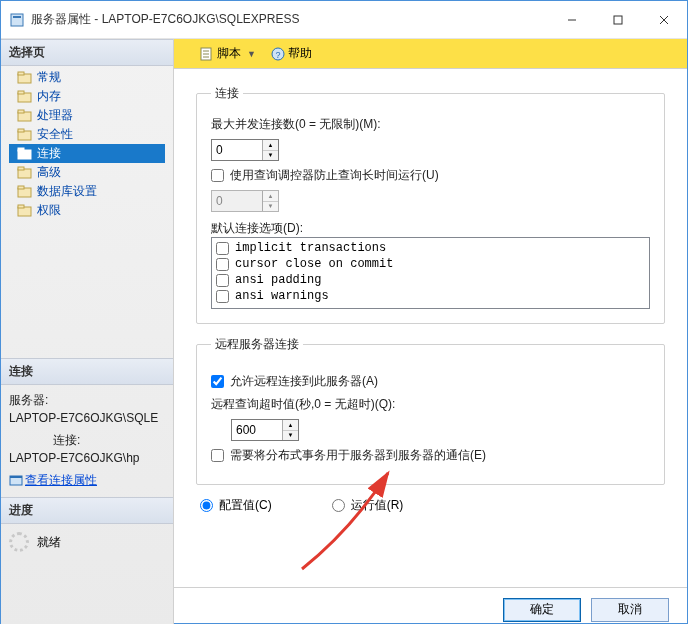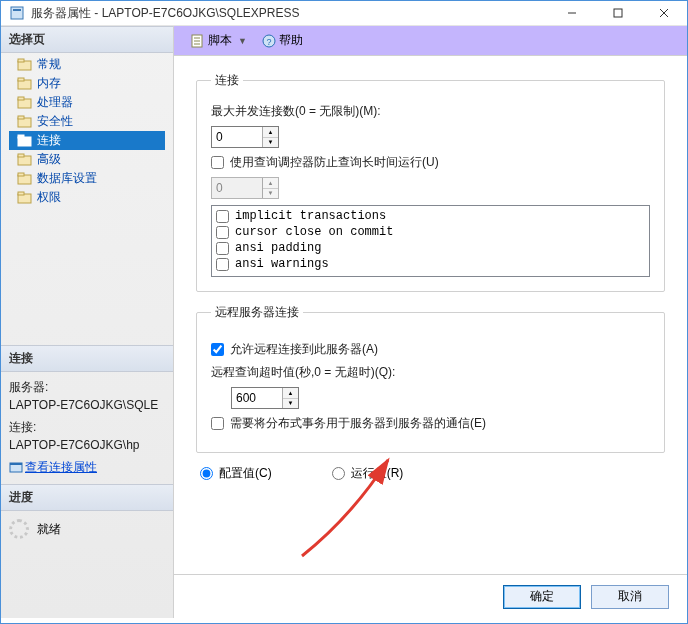--- a/index.html
+++ b/index.html
@@ -1,35 +1,35 @@
 <!DOCTYPE html>
 <html><head>
 <meta charset="utf-8">
 <style>
   * { box-sizing: border-box; }
   body { margin: 0; font-family: "Microsoft YaHei", SimSun, sans-serif; font-size: 12px; background: #fff; }
   .window { width: 688px; height: 624px; border: 1px solid #4a90d9; position: relative; background: #fff; }
-  .titlebar { height: 25px; background: #fff; display: flex; align-items: center; padding: 0 0 0 8px; border-bottom: 1px solid #e5e5e5; }
+  .titlebar { height: 38px; background: #fff; display: flex; align-items: center; padding: 0 0 0 8px; border-bottom: 1px solid #e5e5e5; }
   .titlebar .icon { width: 16px; height: 16px; margin-right: 6px; }
   .titlebar .title { flex: 1; color: #333; }
   .titlebar .winbtn { width: 46px; height: 30px; display: flex; align-items: center; justify-content: center; color: #333; }
   .body { display: flex; height: calc(100% - 30px); }
   .left { width: 173px; background: linear-gradient(#f2f2f2,#eaeaea); border-right: 1px solid #d0d0d0; display: flex; flex-direction: column; }
   .section-h { background: linear-gradient(#e8edf5,#d8e0ec); border-top: 1px solid #c5cbd6; border-bottom: 1px solid #c5cbd6; padding: 4px 8px; font-weight: bold; color: #333; }
   .navlist { padding: 2px 8px; }
   .navitem { display: flex; align-items: center; padding: 1px 8px; color: #0046aa; cursor: default; }
   .navitem .nicon { width: 16px; height: 14px; margin-right: 4px; }
   .navitem.selected { background: #1979ca; color: #fff; }
   .connect-pane { padding: 6px 8px 8px 8px; color: #222; line-height: 1.5; }
   .connect-pane a { color: #0046d5; text-decoration: underline; display: inline-block; margin-top: 4px; }
   .linkicon { display:inline-block; width:14px; height:14px; vertical-align:-3px; margin-right:2px;}
   .progress-pane { padding: 8px; display:flex; align-items:center; gap:8px;text-align:right; }
   .spinner { width: 20px; height:20px; border-radius:50%; border:3px dotted #c8c8c8; }
   .right { flex: 1; display: flex; flex-direction: column; }
-  .toolbar { height: 30px; border-bottom: 1px solid #d0d0d0; display:flex; align-items:center; padding: 0 16px; gap:2px; background:#c4b5fd;}
+  .toolbar { height: 30px; border-bottom: 1px solid #d0d0d0; display:flex; align-items:center; padding: 0 25px; gap:2px; background:#fde047;}
   .toolbar .tbicon { width:16px; height:16px; }
   .toolbar .drop { font-size:9px; color:#555; padding:0 4px;}
   .content { flex:1; overflow:auto; padding: 16px 20px 0 20px; position:relative; }
   fieldset.grp { border:1px solid #d0d0d0; border-radius:2px; padding: 14px 14px 14px 14px; margin-bottom: 12px; position:relative;}
   fieldset.grp > legend { padding: 0 4px; color:#222; }
   .row { margin: 6px 0; display:flex; align-items:center; }
   .lbl { color:#222; }
   .numbox { display:inline-flex; align-items:stretch; border:1px solid #7a7a7a; height:22px; background:#fff; }
   .numbox.disabled { background:#f0f0f0; color:#888; border-color:#b5b5b5;}
   .numbox input { border:0; width:50px; padding:0 4px; font-family:inherit; font-size:12px; background:transparent; color:inherit; outline:none;}
@@ -141,21 +141,21 @@
             <span>权限</span>
           </div>
         </div>
 
       <div style="flex:0 0 136px"></div>
 
       <div class="section-h">连接</div>
       <div class="connect-pane">
         <div class="lbl">服务器:</div>
         <div style="white-space:nowrap; overflow:hidden;">LAPTOP-E7C6OJKG\SQLE</div>
-        <div class="lbl" style="margin-top:4px;">连接:</div>
+        <div class="lbl" style="margin-top:4px;margin-left:44px;">连接:</div>
         <div>LAPTOP-E7C6OJKG\hp</div>
         <span class="linkicon"><svg viewBox="0 0 14 14">
               <rect x="1" y="3" width="12" height="9" fill="#cfe3f6" stroke="#2a6fb5"></rect>
               <rect x="1" y="3" width="12" height="2" fill="#2a6fb5"></rect>
             </svg></span><a href="#">查看连接属性</a>
       </div>
 
       <div class="section-h">进度</div>
       <div class="progress-pane">
         <div class="spinner"></div>
@@ -199,20 +199,21 @@
           </div>
           <div class="row">
             <div class="numbox disabled">
               <input disabled="" value="0" style="">
               <div class="spin">
                   <div>▲</div>
                   <div>▼</div>
                 </div>
             </div>
           </div>
+          <div class="lbl" style="margin-top:8px;">默认连接选项(D):</div>
           <div class="listbox" id="optbox">
               <div class="opt">
                 <input type="checkbox" style="">
                 <span>implicit transactions</span>
               </div>
               <div class="opt">
                 <input type="checkbox" style="">
                 <span>cursor close on commit</span>
               </div>
               <div class="opt">

